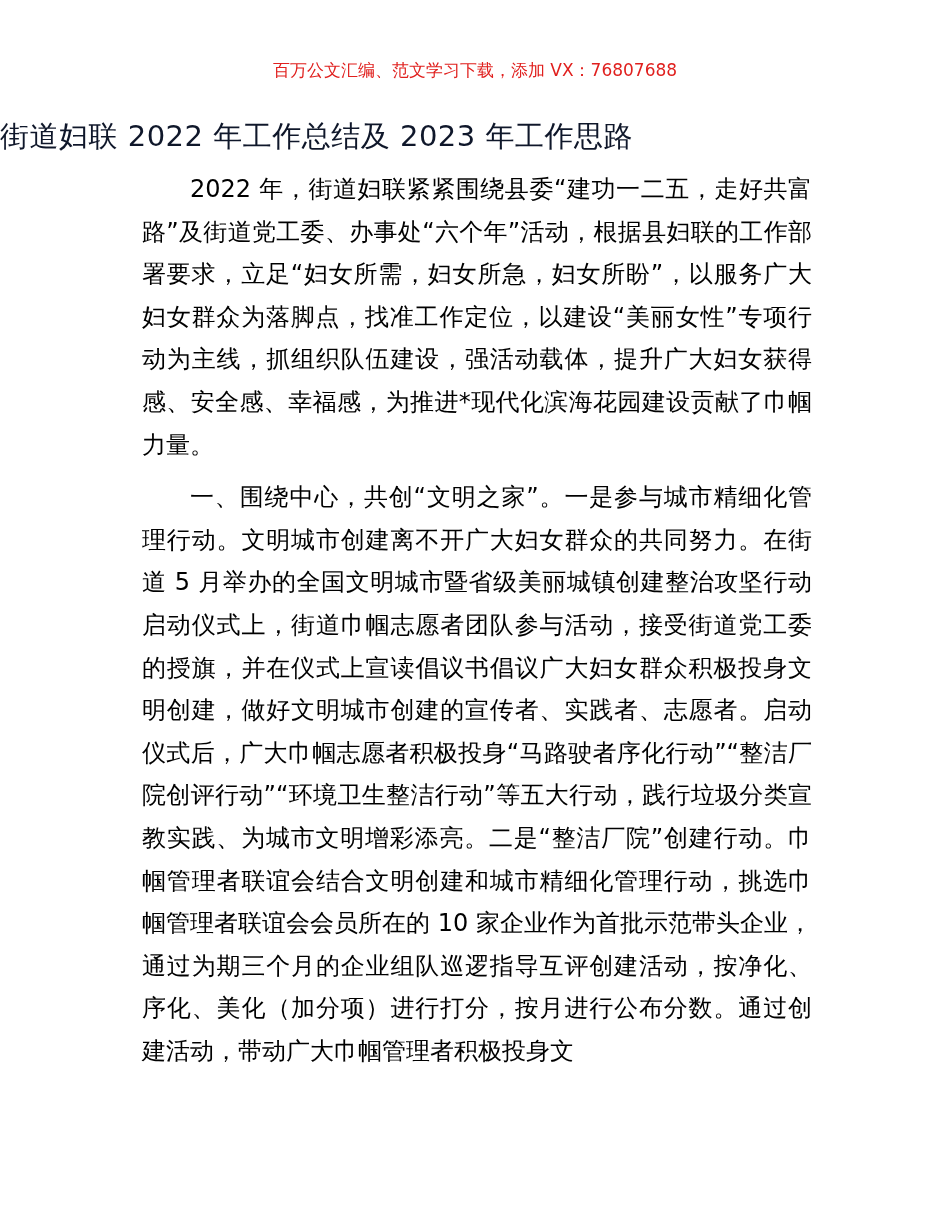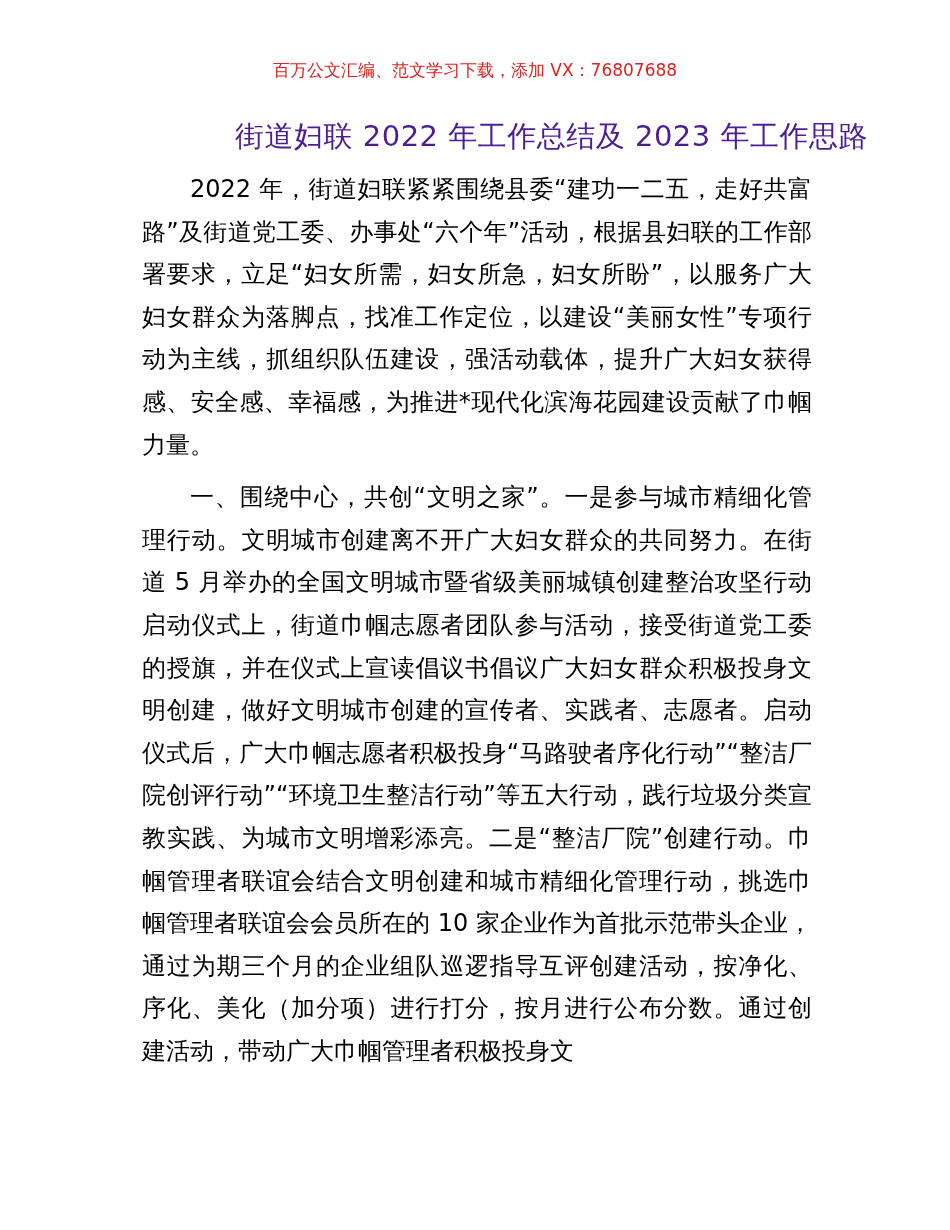--- a/index.html
+++ b/index.html
@@ -6,22 +6,22 @@
     body { width: 950px; height: 1230px; position: relative; overflow: hidden; }
     .page {
       position: absolute; left: 0; top: 0; width: 950px; height: 1230px; background: #fff;
     }
     .watermark {
       position: absolute; top: 57px; left: 0; width: 950px; text-align: center;
       font-family: "DejaVu Sans", sans-serif; font-size: 17px; color: #e0201e;
       letter-spacing: 0px; line-height: 26px;
     }
     .title {
-      position: absolute; top: 114px; left: 0; width: 868px; text-align: right;
-      font-family: "DejaVu Sans", sans-serif; font-size: 29px; color: #4c1d95;
+      position: absolute; top: 114px; left: 0; width: 868px; text-align: left;
+      font-family: "DejaVu Sans", sans-serif; font-size: 29px; color: #0f172a;
       line-height: 44px; letter-spacing: 0.5px;
     }
     .body {
       position: absolute; left: 142px; top: 168px; width: 670px;
       font-family: "DejaVu Sans", sans-serif; font-size: 24px; color: #000000;
       line-height: 42.6px; text-align: justify; text-justify: inter-character;
     }
     .para { margin: 0 0 10px 0; text-indent: 48px; }
   </style>
 </head>

